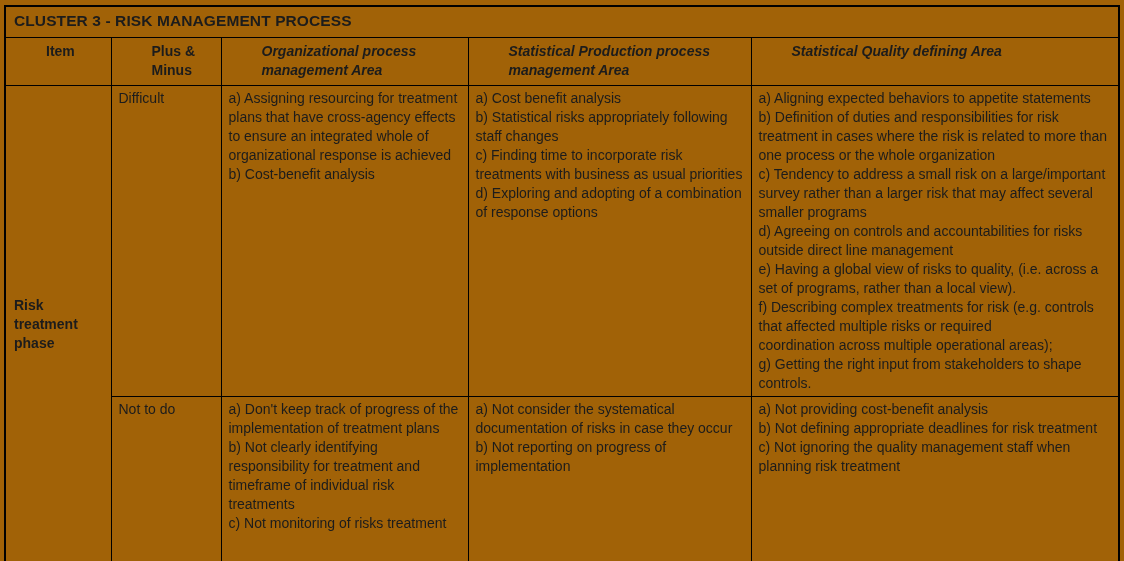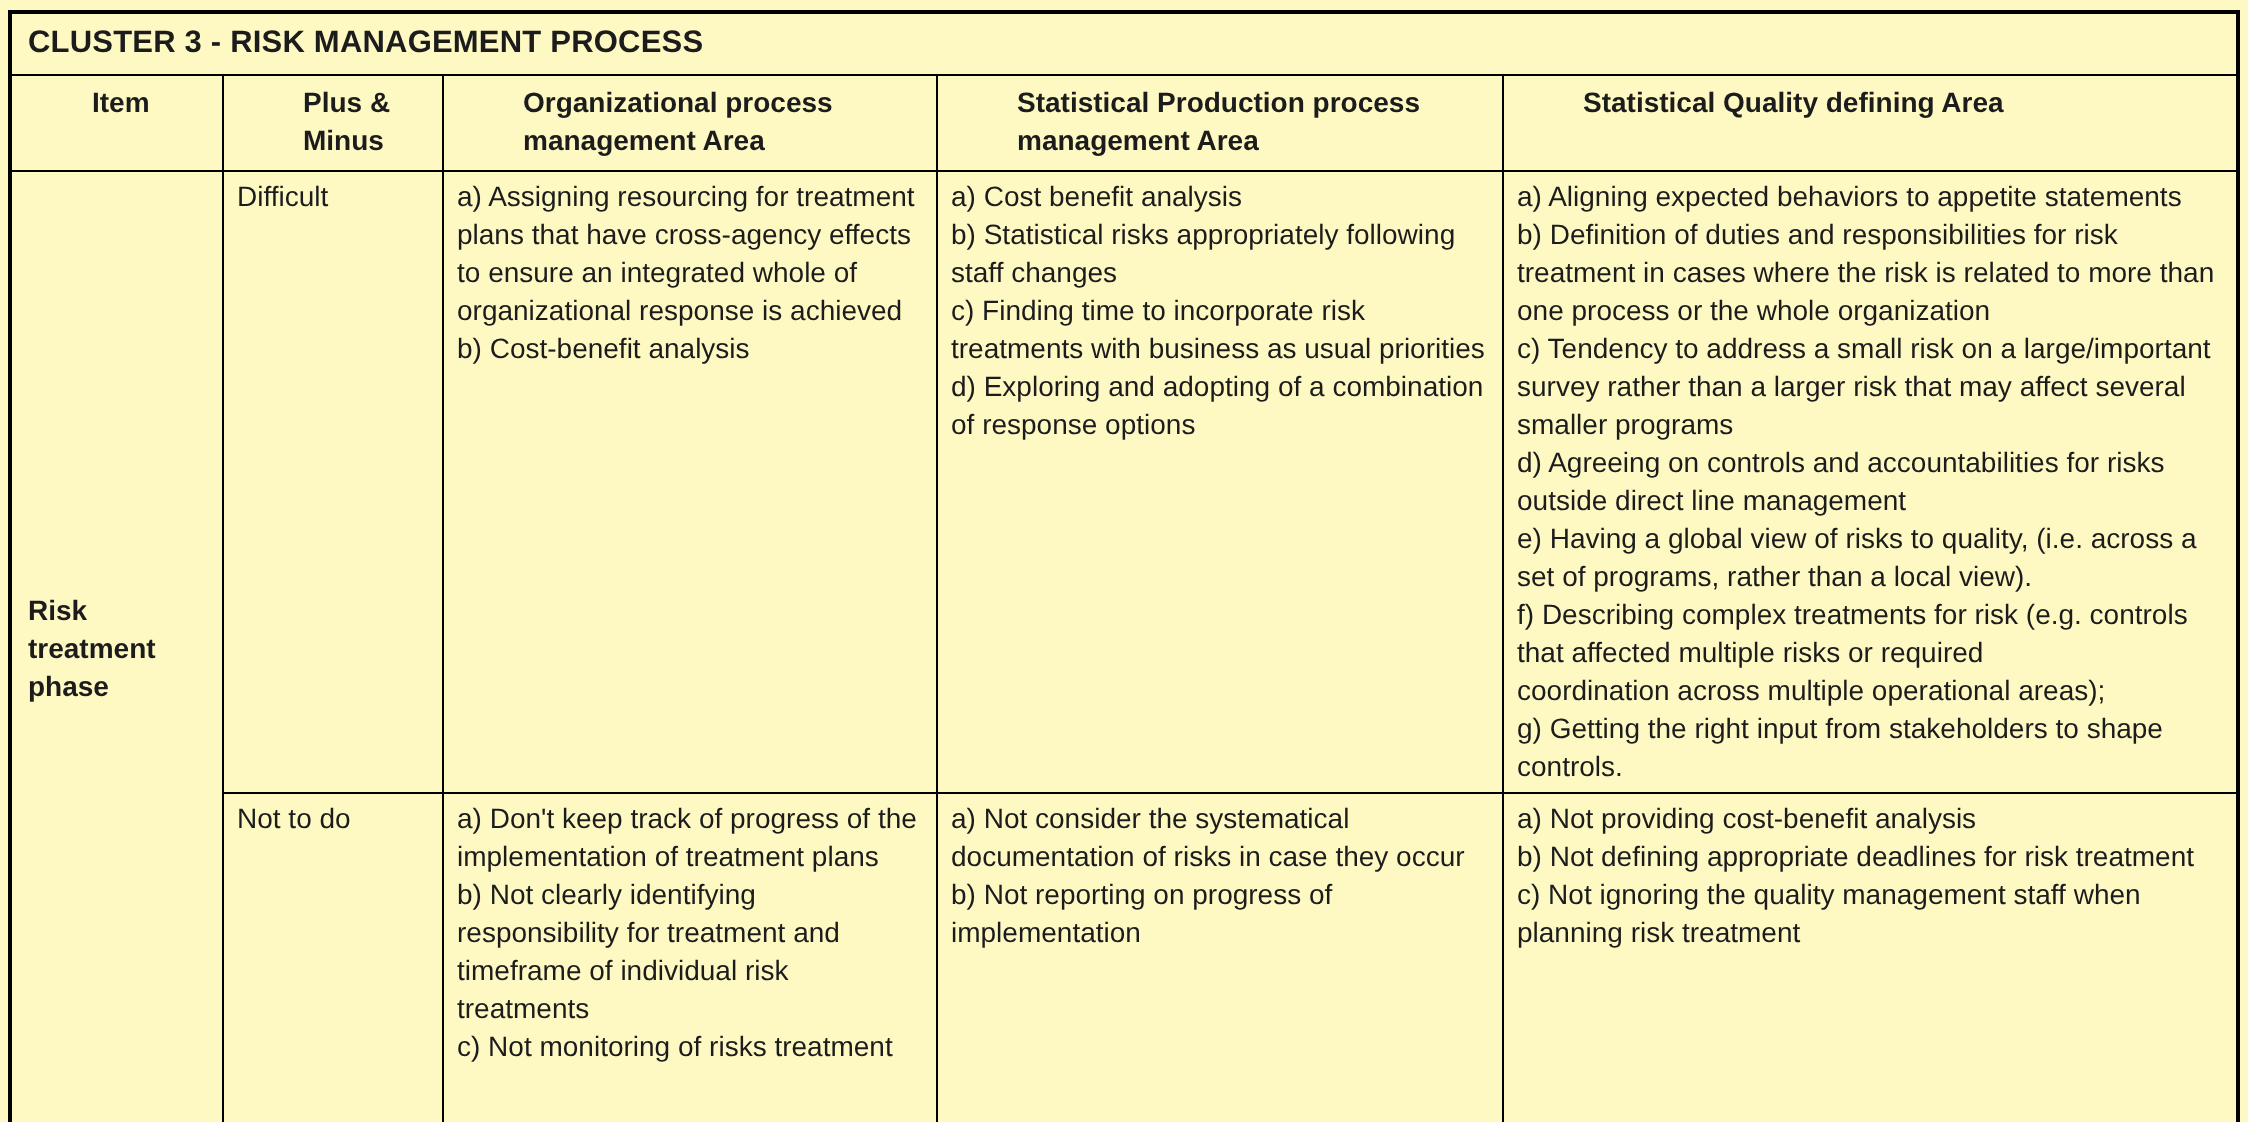--- a/index.html
+++ b/index.html
@@ -10,21 +10,21 @@
     width: 1124px;
     height: 561px;
     font-family: "Liberation Sans", sans-serif;
     color: #1c1c1c;
     overflow: hidden;
   }
   .page {
     position: relative;
     width: 1124px;
     height: 561px;
-    background: #fef9c3;
+    background: #a16207;
   }
   table.doc-table {
     position: absolute;
     left: 4px;
     top: 5px;
     width: 1114px;
     border-collapse: collapse;
     table-layout: fixed;
     border: 2px solid #000000;
   }
@@ -58,20 +58,21 @@
     font-size: 13px;
     margin-top: 24px;
   }
   tr.head-row th {
     height: 48px;
     font-weight: bold;
     padding-top: 4px;
     padding-left: 40px;
   }
   tr.head-row th.area {
+    font-style: italic;
   }
   tr.row-difficult td { height: 298px; }
   tr.row-not-to-do td { height: 170px; }
   td.item-cell {
     vertical-align: middle;
     font-weight: bold;
     padding-left: 8px;
   }
   td.content, td.phase-cell {
     white-space: pre-line;

